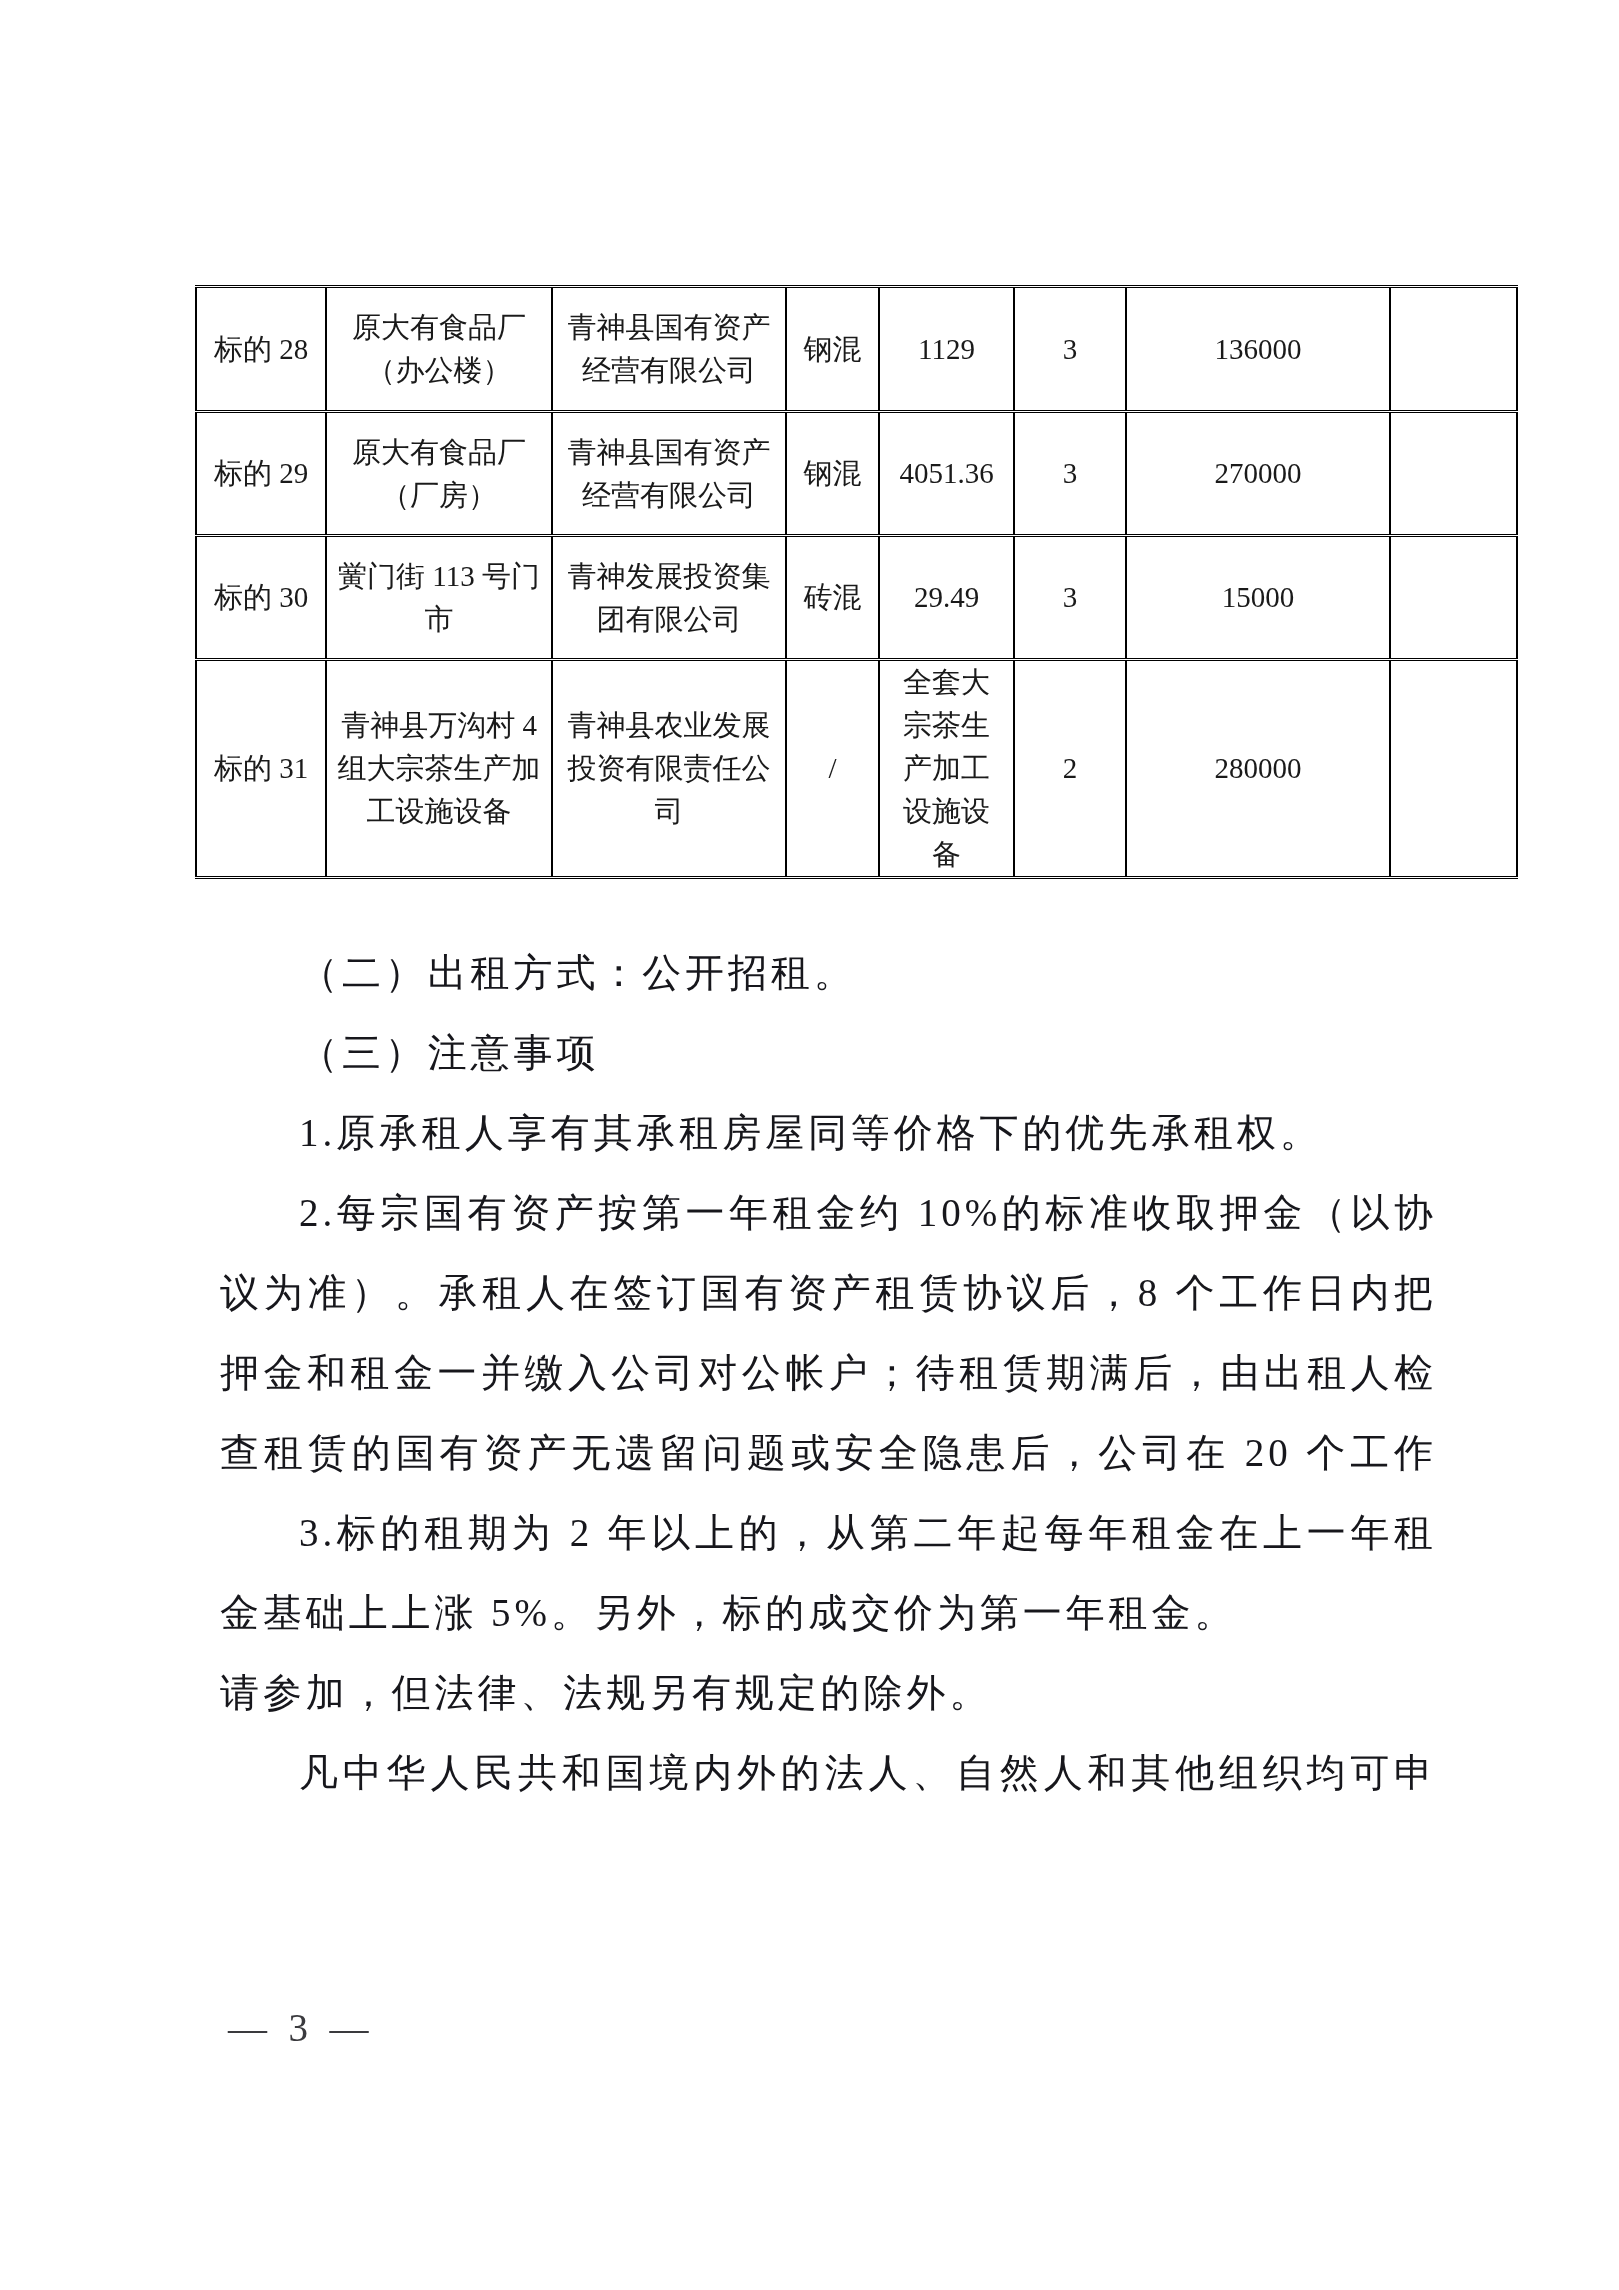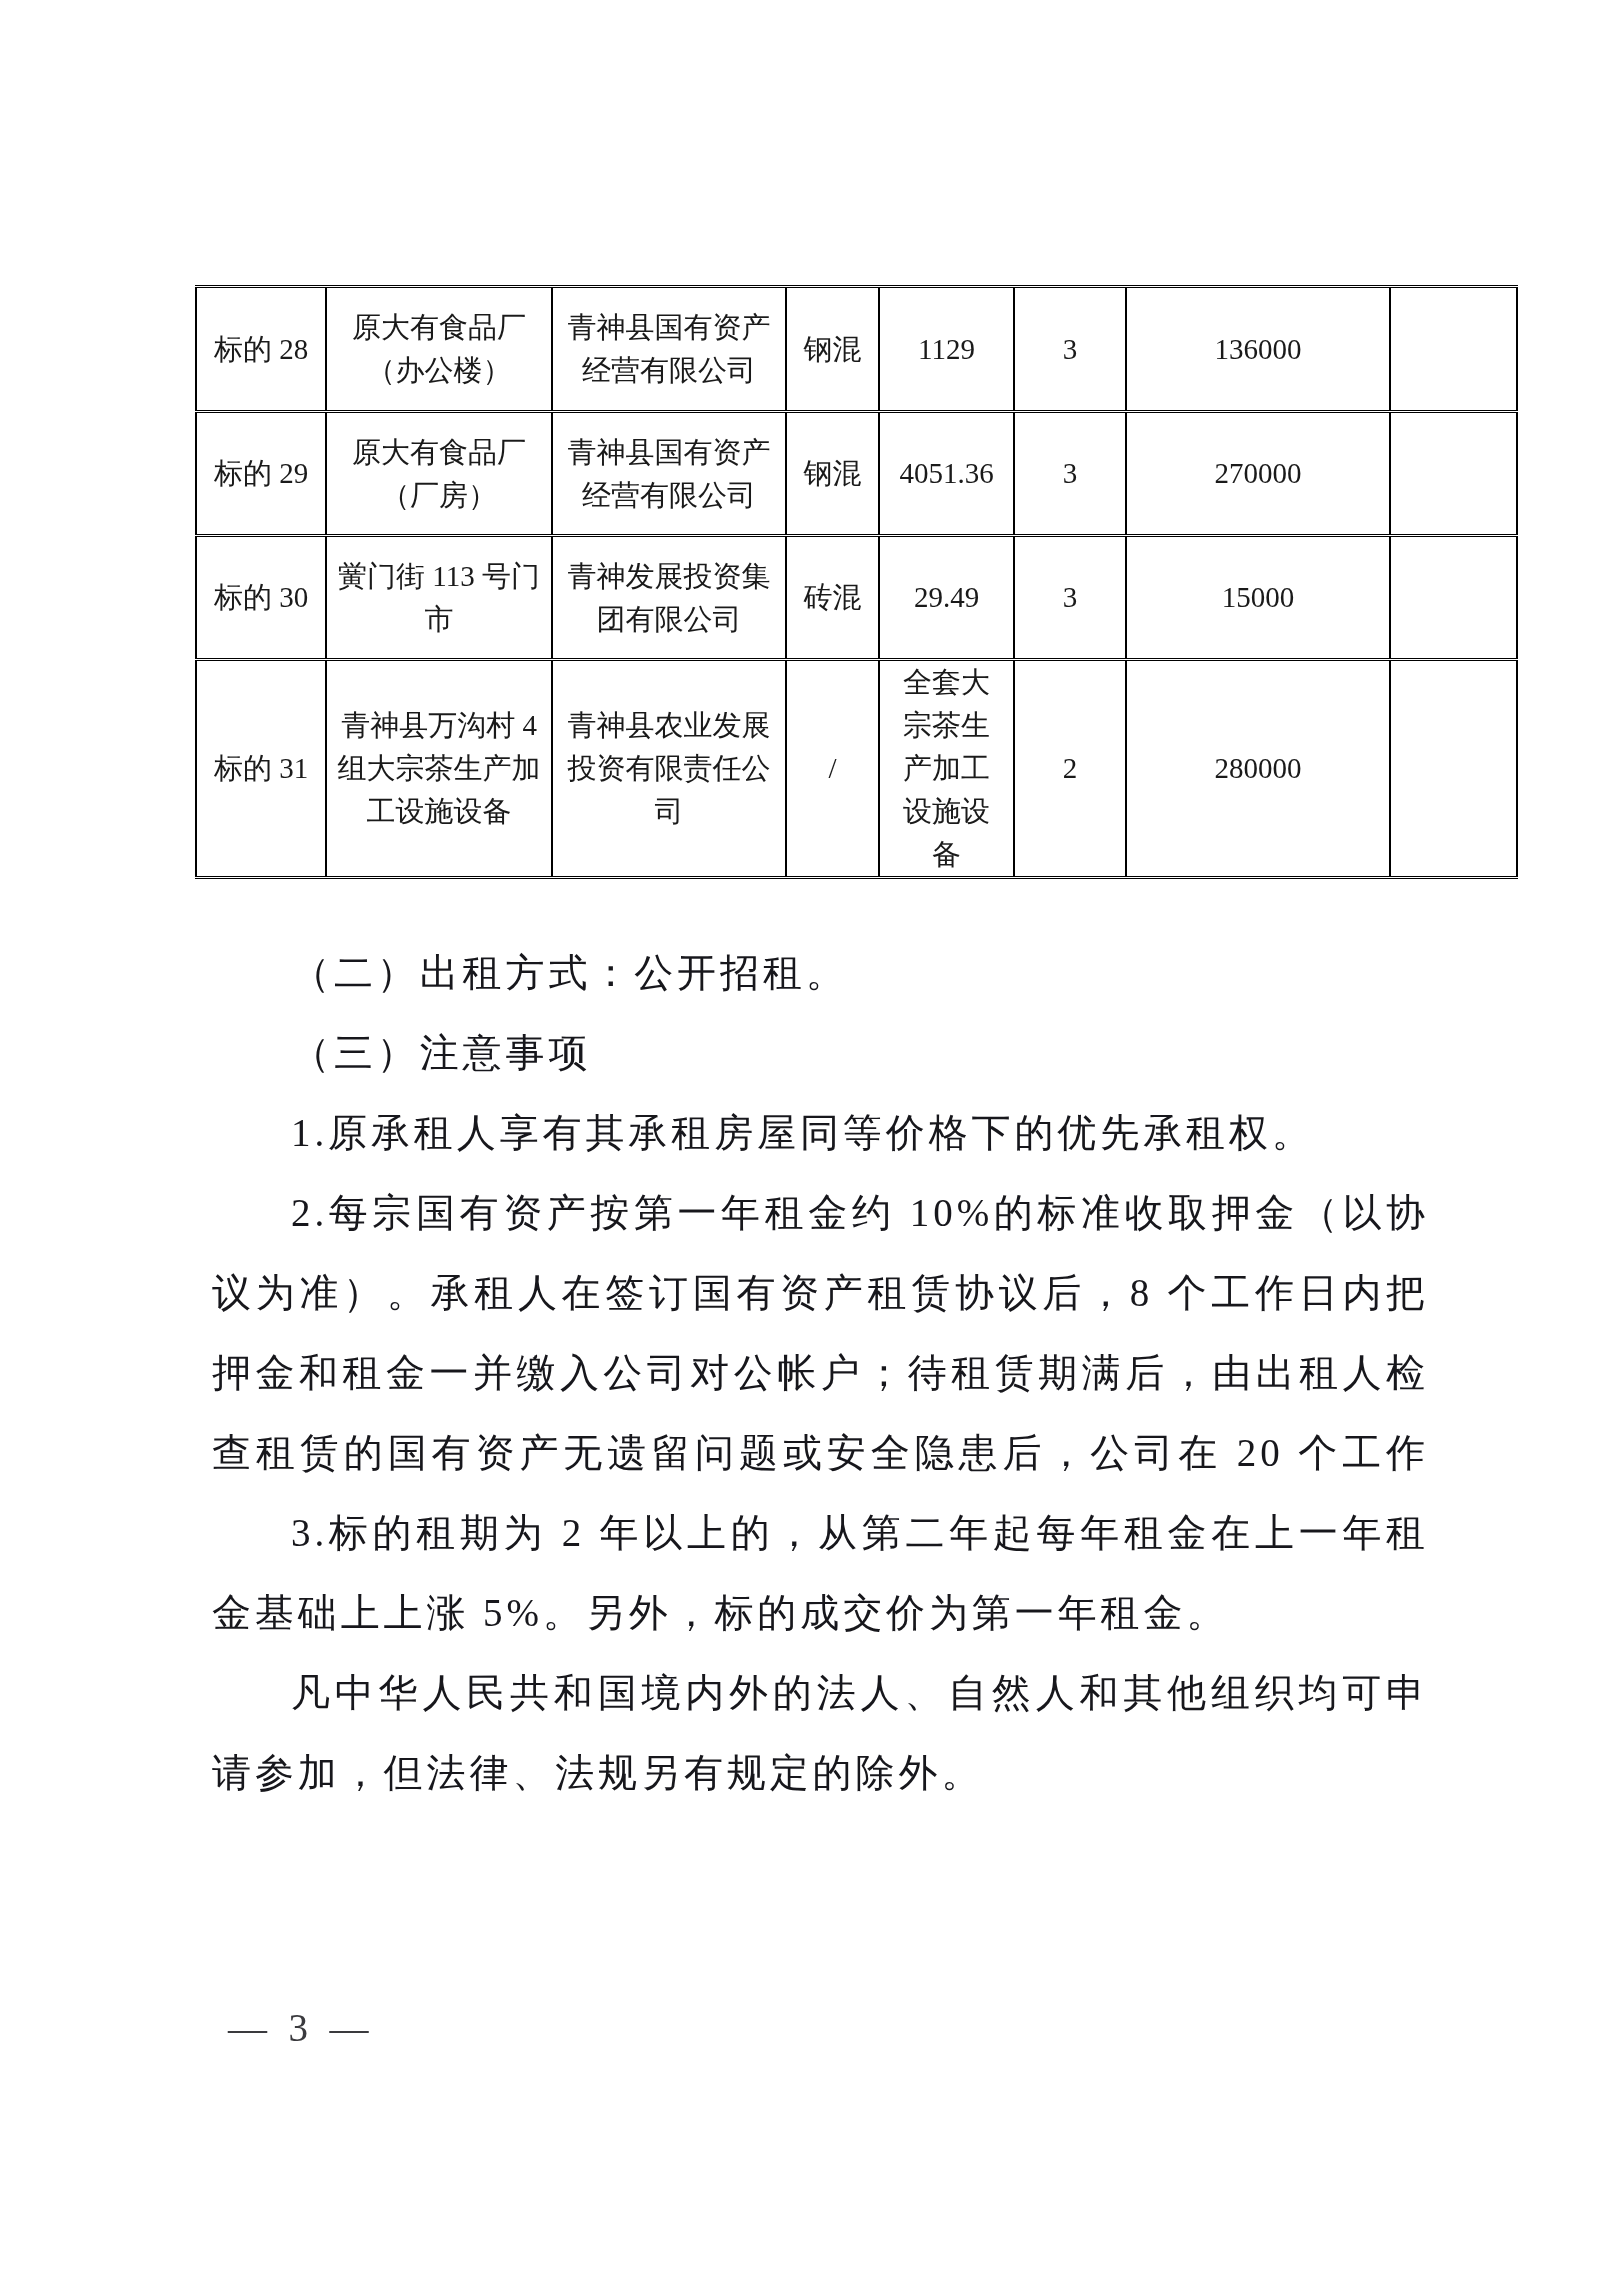--- a/index.html
+++ b/index.html
@@ -39,21 +39,21 @@
   }
   table.asset-table td:nth-child(5) { padding: 0 12px; }
   table.asset-table tr:nth-child(1) { height: 125px; }
   table.asset-table tr:nth-child(2) { height: 124px; }
   table.asset-table tr:nth-child(3) { height: 124px; }
   table.asset-table tr:nth-child(4) { height: 218px; }
 
   
   .body-text {
     position: absolute;
-    left: 212px;
+    left: 220px;
     top: 933px;
     width: 1217px;
   }
   .line {
     height: 80px;
     line-height: 80px;
     font-size: 39px;
     letter-spacing: 3.9px;
     white-space: nowrap;
   }
@@ -144,20 +144,20 @@
   <div class="body-text">
     <div class="line indent">（二）出租方式：公开招租。</div>
     <div class="line indent">（三）注意事项</div>
     <div class="line indent">1.原承租人享有其承租房屋同等价格下的优先承租权。</div>
     <div class="line indent full">2.每宗国有资产按第一年租金约 10%的标准收取押金（以协</div>
     <div class="line full">议为准）。承租人在签订国有资产租赁协议后，8 个工作日内把</div>
     <div class="line full">押金和租金一并缴入公司对公帐户；待租赁期满后，由出租人检</div>
     <div class="line full">查租赁的国有资产无遗留问题或安全隐患后，公司在 20 个工作</div>
     <div class="line indent full">3.标的租期为 2 年以上的，从第二年起每年租金在上一年租</div>
     <div class="line">金基础上上涨 5%。另外，标的成交价为第一年租金。</div>
+    <div class="line">请参加，但法律、法规另有规定的除外。</div>
     <div class="line indent full">凡中华人民共和国境内外的法人、自然人和其他组织均可申</div>
-    <div class="line">请参加，但法律、法规另有规定的除外。</div>
   </div>
 
   <div class="footer-page">— 3 —</div>
 
 </div>
 
 
 </body></html>

